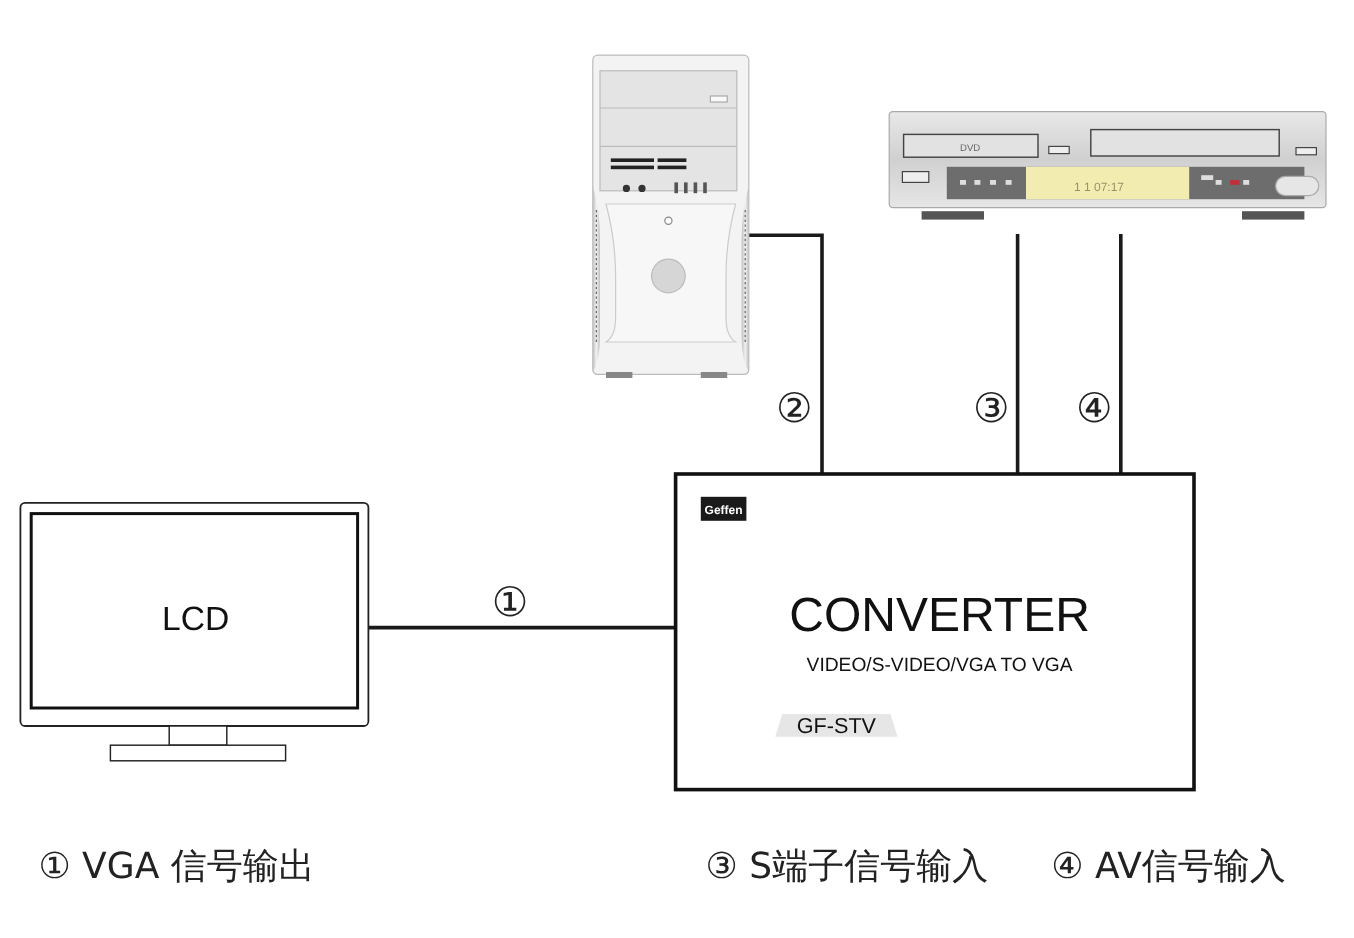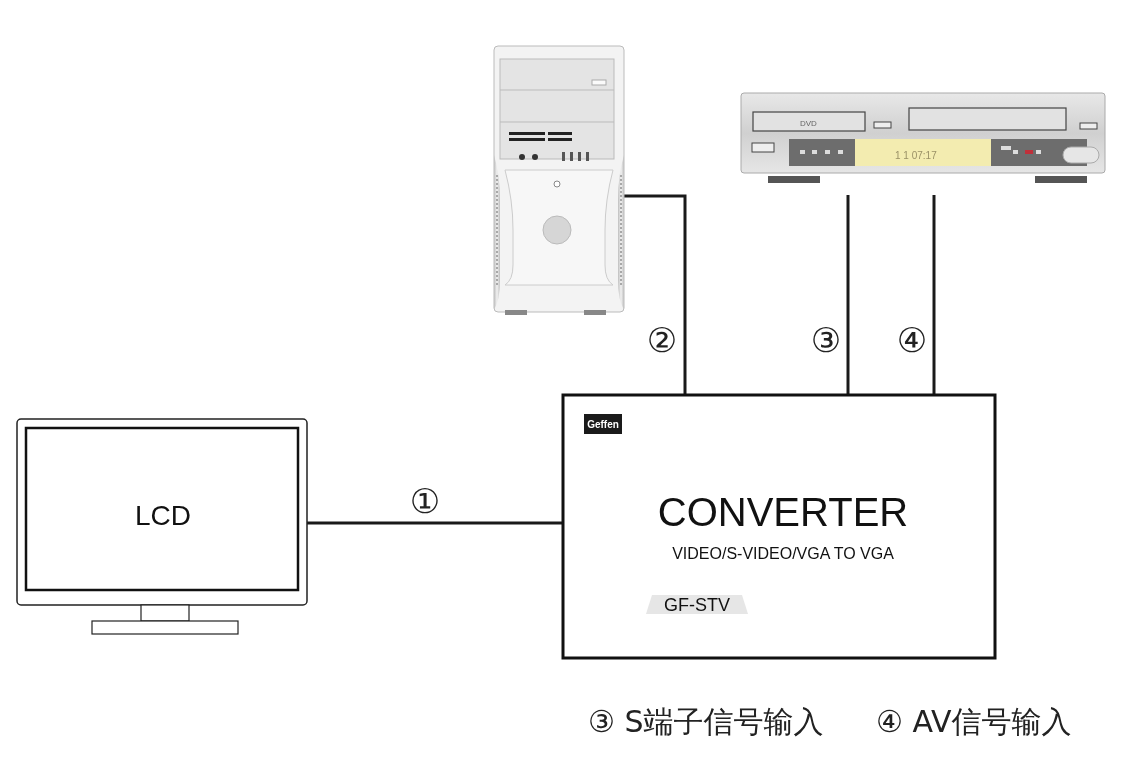--- a/index.html
+++ b/index.html
@@ -107,15 +107,16 @@
 
   <text x="163" y="525" font-size="28" fill="#111" text-anchor="middle">LCD</text>
 
   <text x="425" y="513" font-size="34" fill="#222" text-anchor="middle" font-family="DejaVu Sans, sans-serif">①</text>
   <text x="662" y="352" font-size="34" fill="#222" text-anchor="middle" font-family="DejaVu Sans, sans-serif">②</text>
   <text x="826" y="352" font-size="34" fill="#222" text-anchor="middle" font-family="DejaVu Sans, sans-serif">③</text>
   <text x="912" y="352" font-size="34" fill="#222" text-anchor="middle" font-family="DejaVu Sans, sans-serif">④</text>
 </svg>
 
 <div class="legend">
+  <span style="left:32px">① VGA  信号输出</span>
   <span style="left:588px">③ S端子信号输入</span>
   <span style="left:876px">④ AV信号输入</span>
 </div>
 
 </body></html>

